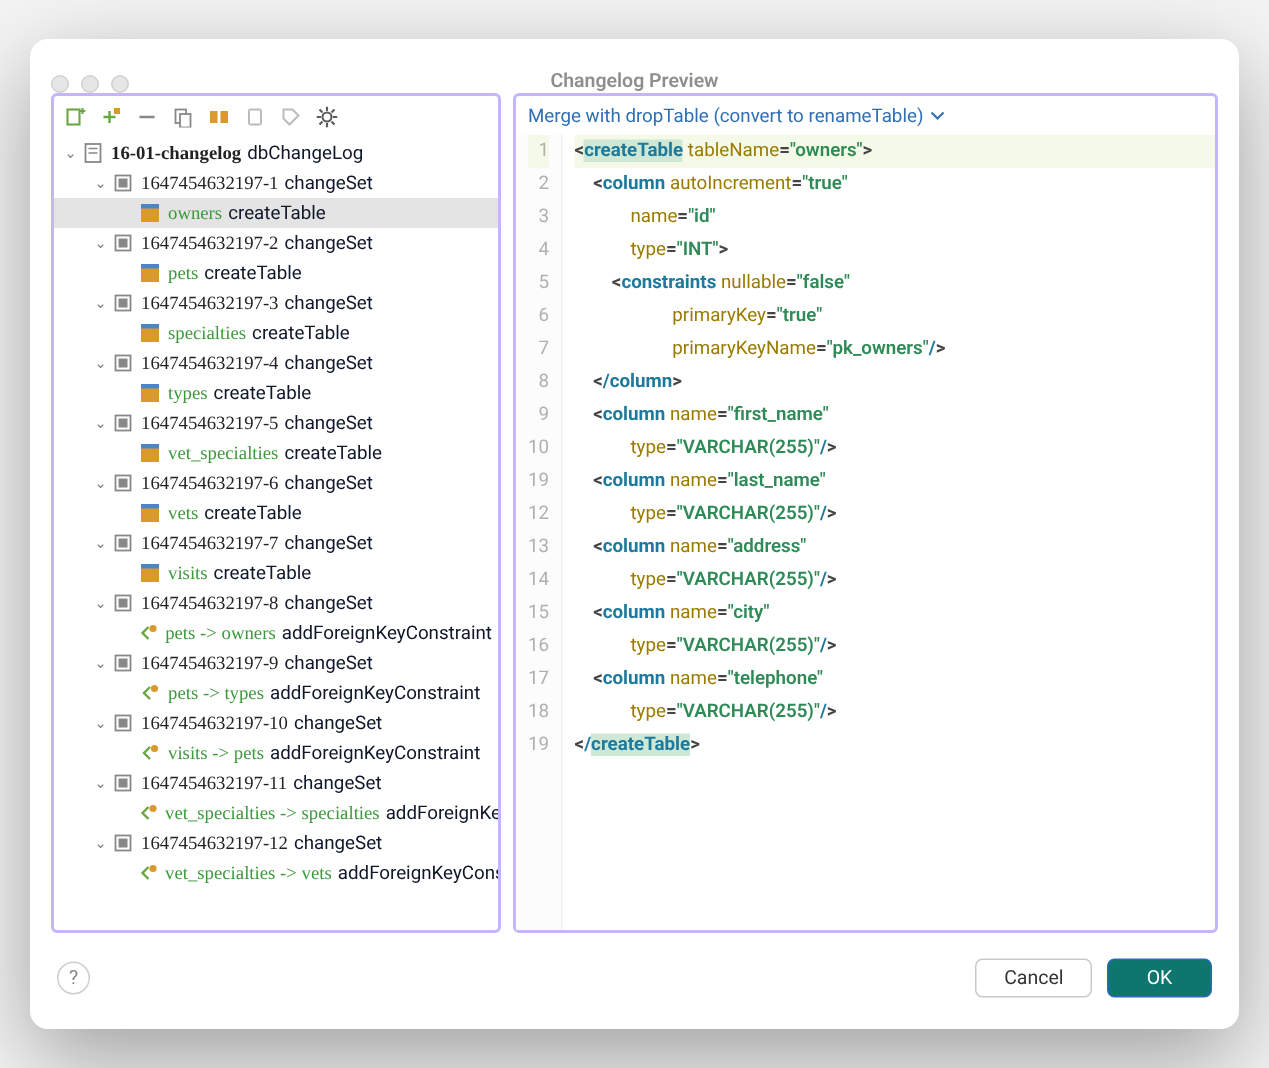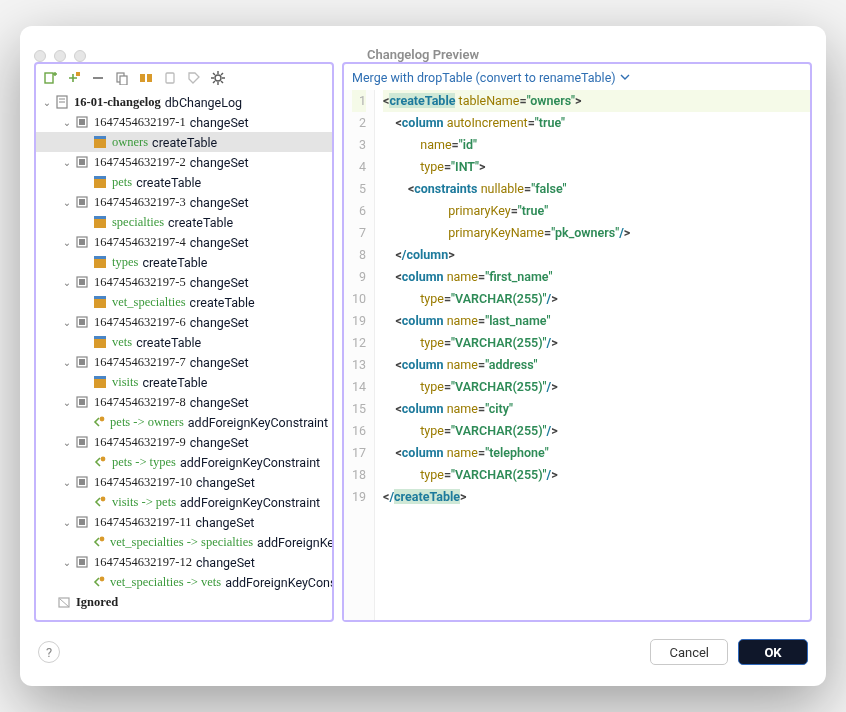--- a/index.html
+++ b/index.html
@@ -39,21 +39,21 @@
   .tk-attr { color:#9a7b00; }
   .tk-punc { color:#444; font-weight:700; }
   .tk-str { color:#2e8b57; font-weight:600; }
   .tk-slash { color:#1d7a9c; font-weight:700; }
   .hl { background:#cfe8d6; }
   .footer { height:44px; display:flex; align-items:center; justify-content:space-between; padding:0 4px; }
   .help { width:22px; height:22px; border:1px solid #cfcfcf; border-radius:50%; display:flex; align-items:center; justify-content:center; color:#888; font-size:13px; cursor:pointer; }
   .buttons { display:flex; gap:10px; }
   button.btn { height:26px; padding:0 18px; border-radius:5px; font-size:13px; cursor:pointer; }
   button.cancel { background:#fff; border:1px solid #c9c9c9; color:#333; }
-  button.ok { background:#0f172a; border:1px solid #2f68bb; color:#fff; font-weight:700; min-width:70px; }
+  button.ok { background:#0f766e; border:1px solid #2f68bb; color:#fff; font-weight:400; min-width:70px; }
 </style>
 </head>
 <body>
 
 <div class="window">
 
   <div class="titlebar">
     <div class="traffic">
       <span></span>
       <span></span>
@@ -397,29 +397,20 @@
             <span class="icon">
                 <svg width="14" height="12">
                   <path d="M7 2 L3 6 L7 10" fill="none" stroke="#6ba644" stroke-width="1.6"></path>
                   <circle cx="10" cy="3" r="2.4" fill="#d99a2b"></circle>
                 </svg>
               </span>
             <span class="label-main green">vet_specialties -&gt; vets</span>
             <span class="label-sub">addForeignKeyConstraint</span>
           </div>
 
-          <div class="row" style="padding-left:20px">
-            <span class="icon">
-                <svg width="12" height="12">
-                  <rect x="1" y="2" width="10" height="9" fill="none" stroke="#aaa" stroke-width="1.2"></rect>
-                  <line x1="2" y1="3" x2="11" y2="11" stroke="#aaa"></line>
-                </svg>
-              </span>
-            <span class="label-main bold">Ignored</span>
-          </div>
 
         </div>
       </div>
 
       <div class="pane right">
         <div class="merge-bar">
           <span>Merge with dropTable (convert to renameTable)</span>
           <svg width="10" height="10">
               <path d="M1 3 L5 7 L9 3" fill="none" stroke="#2f6fb3" stroke-width="1.4"></path>
             </svg>

